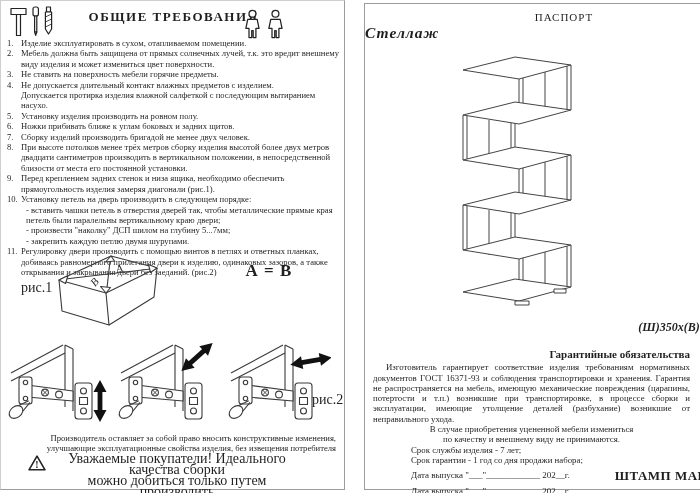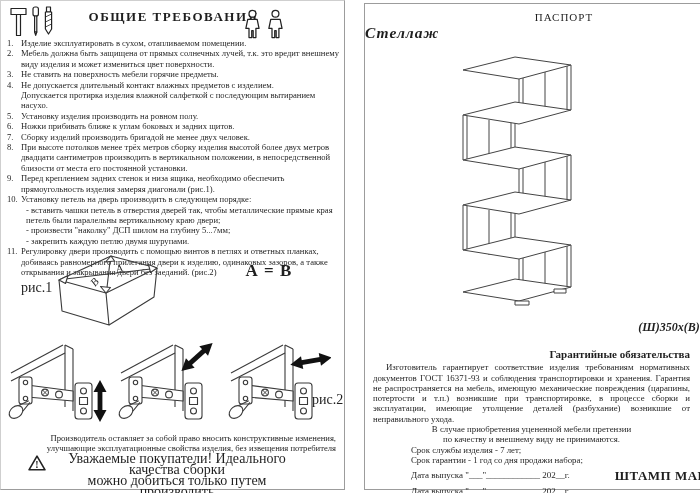--- a/index.html
+++ b/index.html
@@ -214,21 +214,21 @@
           <rect x="97" y="235" width="12" height="4"></rect>
         </g>
       </g>
     </svg>
 
     <div class="dims">(Ш)350х(В)1790х(Г)350</div>
 
     <div class="warranty">
       <h3>Гарантийные обязательства</h3>
       <p>Изготовитель гарантирует соответствие изделия требованиям нормативных документов ГОСТ 16371-93 и соблюдения транспортировки и хранения. Гарантия не распространяется на мебель, имеющую механические повреждения (царапины, потертости и т.п.) возникшие при транспортировке, в процессе сборки и эксплуатации, имеющие утолщение деталей (разбухание) возникшие от неправильного ухода.</p>
-      <div class="c">В случае приобретения уцененной мебели претензии</div>
+      <div class="c">В случае приобретения уцененной мебели измениться</div>
       <div class="c">по качеству и внешнему виду не принимаются.</div>
       <div class="ind">Срок службы изделия - 7 лет;</div>
       <div class="ind">Срок гарантии - 1 год со дня продажи набора;</div>
       <div class="date">Дата выпуска "___"____________ 202__г.</div>
       <div class="date">Дата выпуска "___"____________ 202__г.</div>
     </div>
 
     <div class="stamp">ШТАМП МАГАЗИНА</div>
   </div>
 </div>

